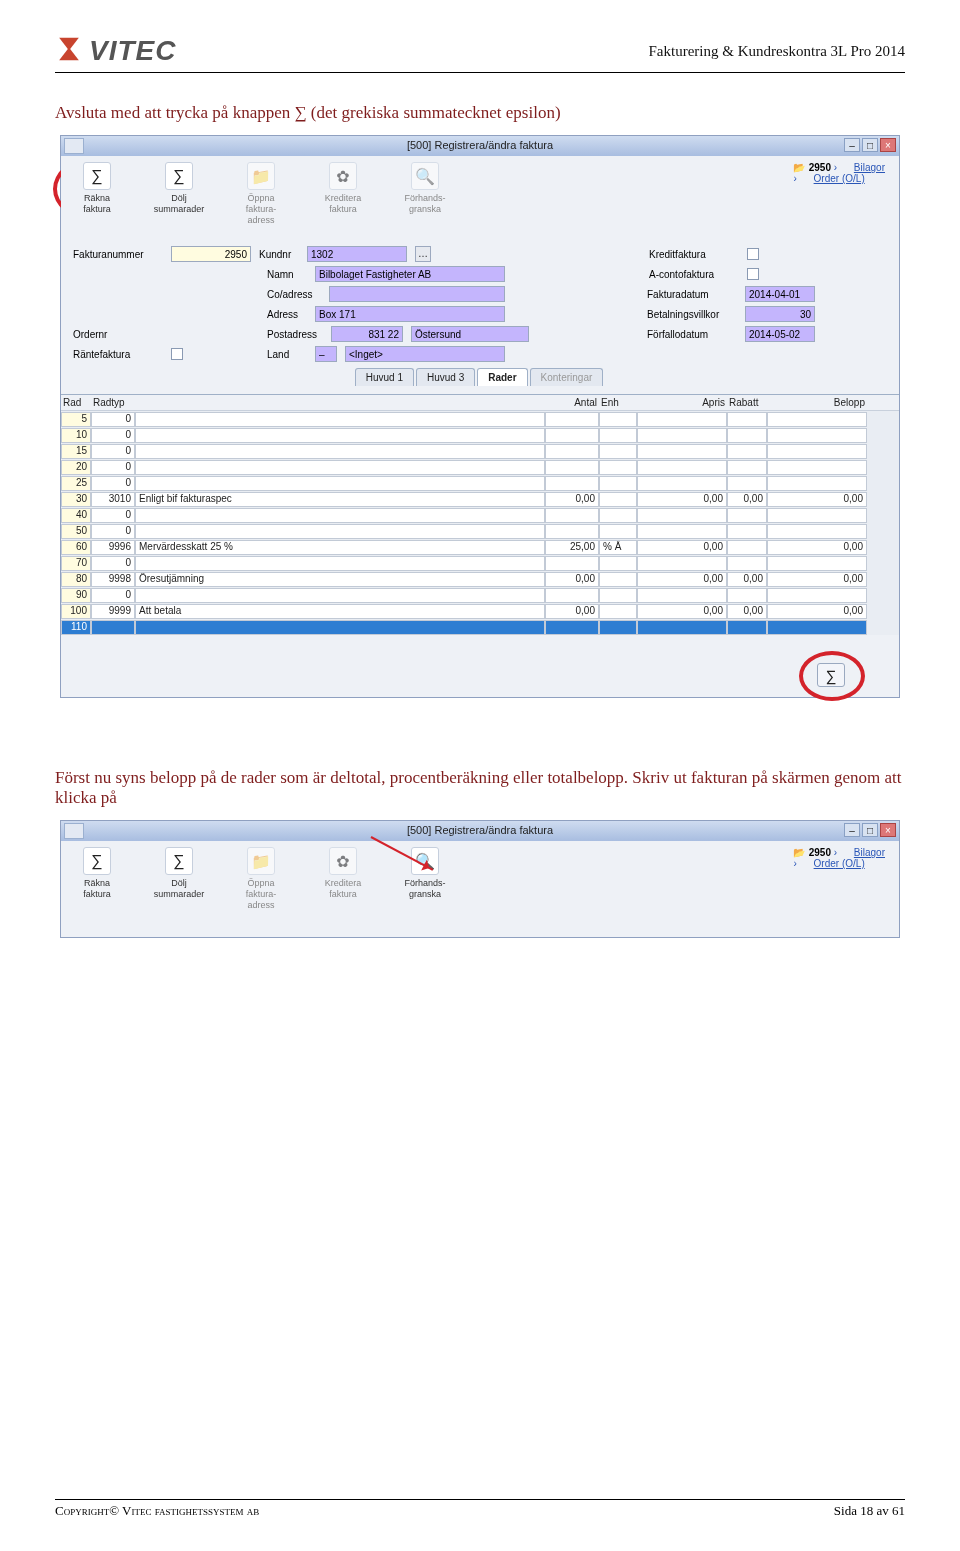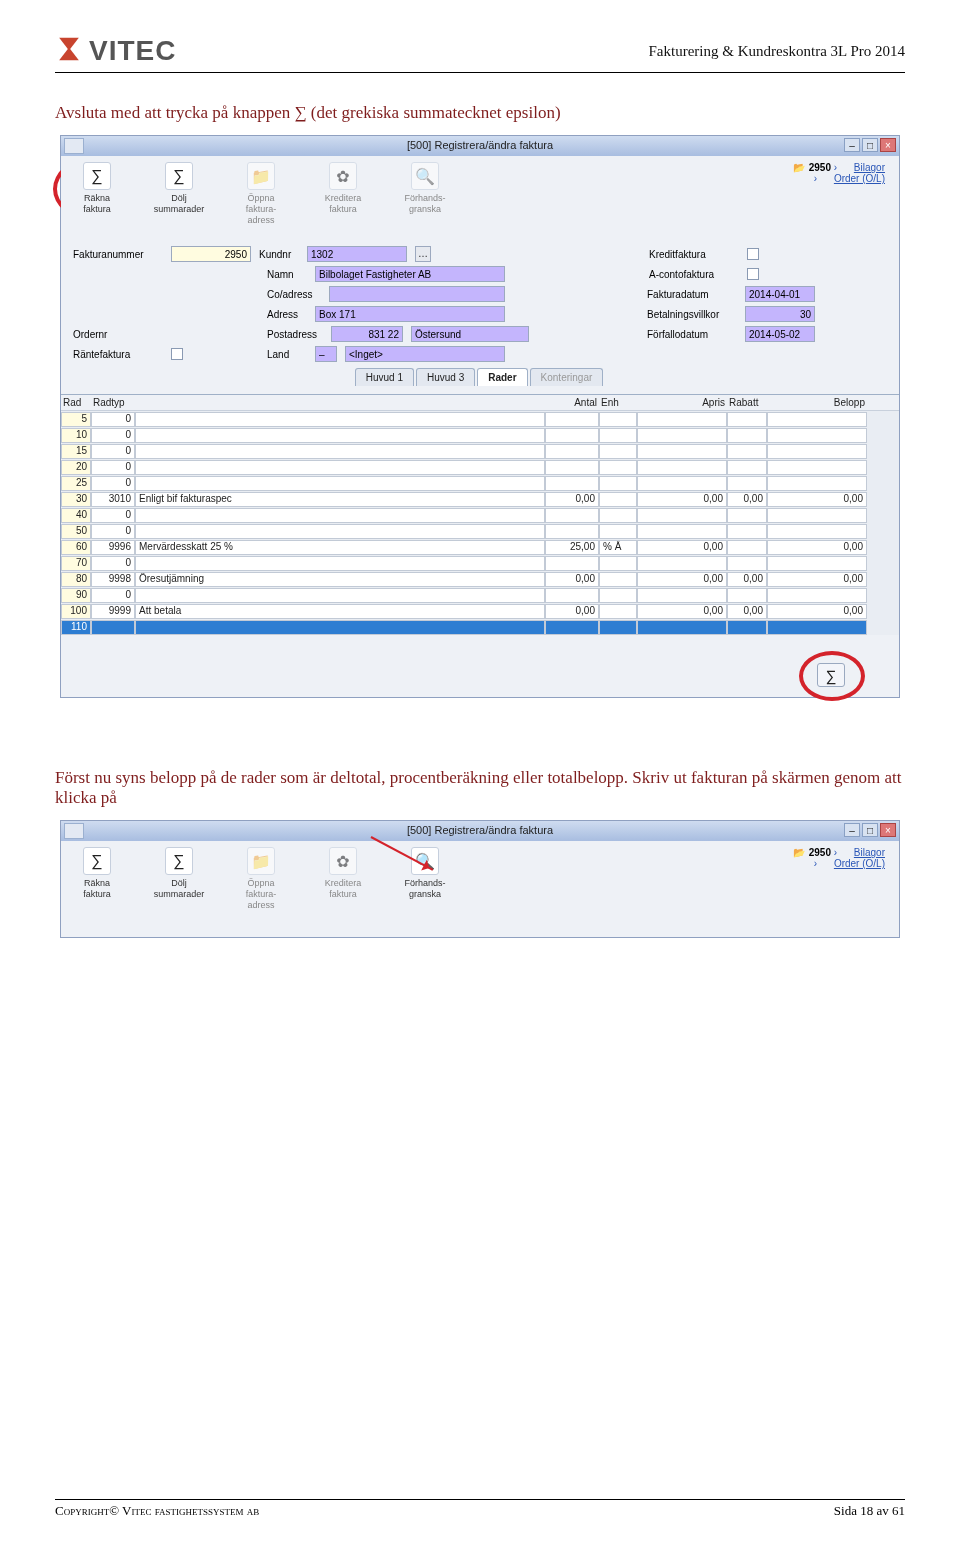--- a/index.html
+++ b/index.html
@@ -7,21 +7,21 @@
     width: 960px;
     height: 1551px;
     font-family: Georgia, 'Times New Roman', serif;
     font-size: 15px;
     color: #000;
     background: #fff;
     position: relative;
     padding: 35px 55px 35px 55px;
   }
   .header-row { display: flex; justify-content: space-between; align-items: center; margin-bottom: 5px; }
-  .logo { display: flex; align-items: center; gap: 6px; }
+  .logo { display: flex; align-items: center; gap: 6px; font-style: italic; }
   .logo-mark svg { width: 28px; height: 28px; }
   .logo-text { font-family: Arial, sans-serif; font-size: 28px; font-weight: 600; letter-spacing: 1px; color: #555; }
   .header-title { font-family: Georgia, serif; font-size: 15px; color: #111; }
   hr.top-rule { border: none; border-top: 1px solid #000; margin: 4px 0 30px 0; }
 
   .body-text { font-family: Georgia, serif; font-size: 17px; color: #7f1d1d; margin: 20px 0 12px 0; }
 
   
   .app-win {
     width: 840px; margin: 0 auto; border: 1px solid #8fa0c0; background: #e9edf3;
@@ -41,21 +41,21 @@
   .toolbar {
     padding: 6px 8px 10px 8px; display: flex; gap: 26px; position: relative;
     background: #eef1f6;
   }
   .tbtn { width: 56px; display:flex; flex-direction:column; align-items:center; gap:3px; text-align:center; }
   .tbtn .ticon { width: 28px; height: 28px; border: 1px solid #c6cfdd; background:#fff; display:flex; align-items:center; justify-content:center; border-radius:3px; }
   .tbtn .ticon span { font-size: 16px; }
   .tbtn .tlbl { font-size: 9px; line-height: 11px; color:#333; }
   .tbtn.dim .ticon { opacity: .55; }
   .tbtn.dim .tlbl { color:#888; }
-  .quicklinks { position:absolute; right: 14px; top: 6px; font-size: 10px; text-align: right; }
+  .quicklinks { position:absolute; right: 14px; top: 6px; font-size: 10px; }
   .quicklinks .fold { color:#c98b17; }
   .quicklinks .link { color:#2a56b7; text-decoration: underline; display:block; margin-left: 14px;}
   .quicklinks .head { font-weight:bold; color:#000; }
 
   .circle {
     position:absolute; border: 4px solid #d4232b; border-radius: 50%;
   }
 
   .form-area { padding: 10px 12px 8px 12px; background:#eef1f6; }
   .frow { display:flex; align-items:center; margin-bottom: 4px; gap: 8px; }

